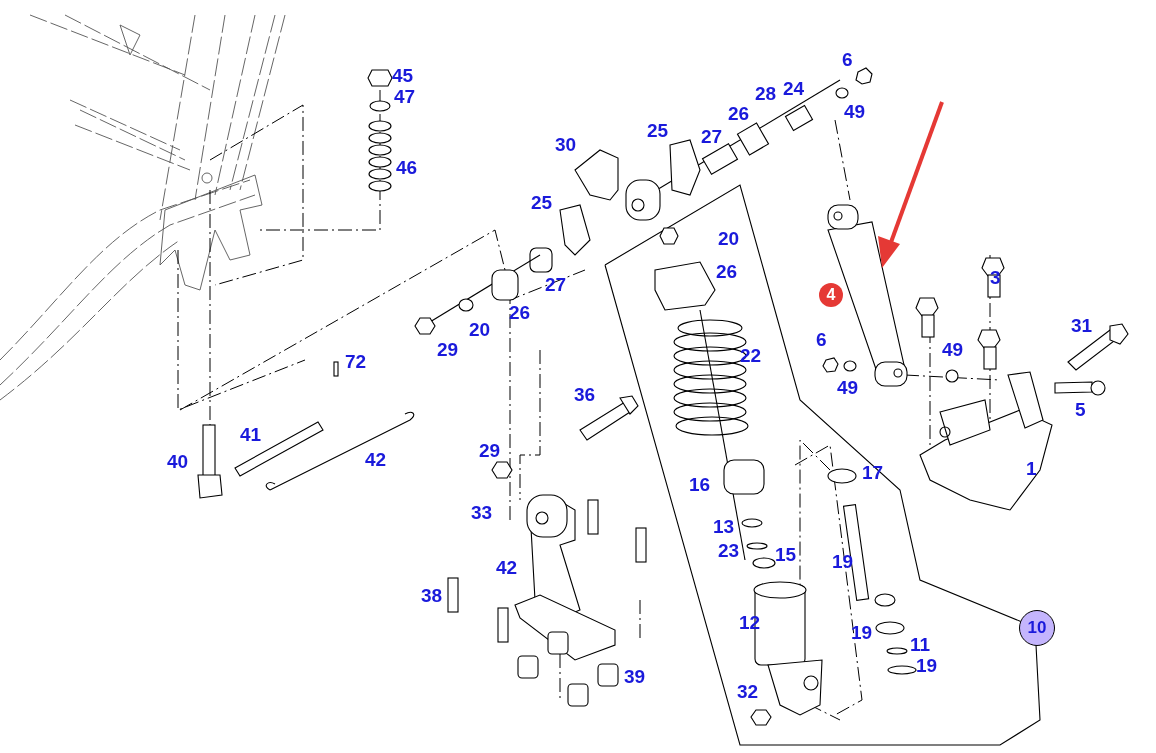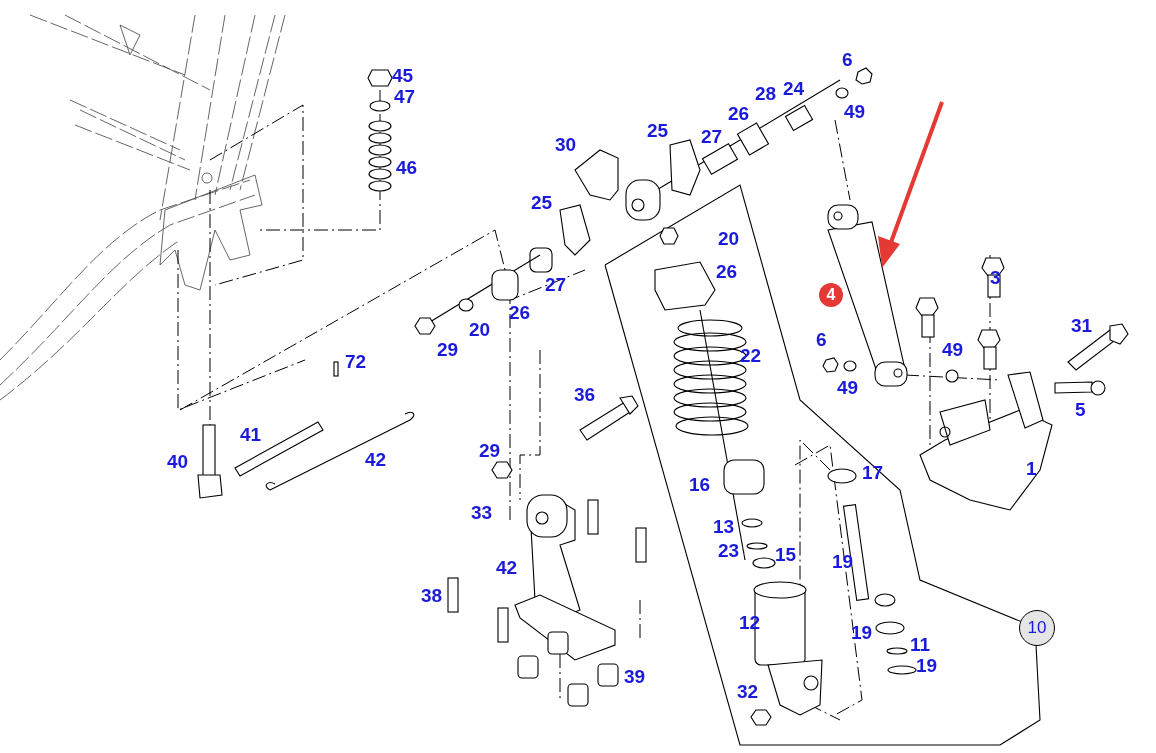--- a/index.html
+++ b/index.html
@@ -6,21 +6,21 @@
   body { width: 1156px; height: 753px; overflow: hidden; position: relative; font-family: "Liberation Sans", sans-serif; }
   #stage { position: absolute; left: 0; top: 0; width: 1156px; height: 753px; }
   svg { position: absolute; left: 0; top: 0; }
   .ln { stroke: #000; stroke-width: 1.1; fill: none; }
   .lnf { stroke: #000; stroke-width: 1.1; fill: #fff; }
   .dash { stroke: #000; stroke-width: 1; fill: none; stroke-dasharray: 14 4 2 4; }
   .grey { stroke: #555; stroke-width: 0.9; fill: none; stroke-dasharray: 18 4; }
   .greys { stroke: #555; stroke-width: 0.9; fill: none; }
   .lbl { position: absolute; font-weight: bold; font-size: 19px; color: #1a1adb; line-height: 1; white-space: nowrap; font-family: "Liberation Sans", sans-serif; }
   .badge { position: absolute; width: 24px; height: 24px; border-radius: 50%; background: #e53935; color: #fff; font-weight: bold; font-size: 16px; text-align: center; line-height: 24px; font-family: "Liberation Sans", sans-serif; }
-  .circ { position: absolute; width: 34px; height: 34px; border-radius: 50%; border: 1.3px solid #000; background: #e5e5e5; color: #1a1adb; font-weight: normal; font-size: 17px; text-align: center; line-height: 34px; font-family: "Liberation Sans", sans-serif; }
+  .circ { position: absolute; width: 34px; height: 34px; border-radius: 50%; border: 1.3px solid #000; background: #c4b5fd; color: #1a1adb; font-weight: bold; font-size: 17px; text-align: center; line-height: 34px; font-family: "Liberation Sans", sans-serif; }
 </style>
 </head>
 <body>
 
 <div id="stage">
   <svg width="1156" height="753" viewBox="0 0 1156 753">
 
     <g>
       <path class="grey" d="M30 15 L185 75 M65 15 L210 90 M70 100 L180 150 M80 110 L185 160 M75 125 L190 170"></path>
       <path class="grey" d="M195 15 L160 220 M225 15 L195 200 M255 15 L215 195 M275 15 L230 190 M285 15 L240 190"></path>

